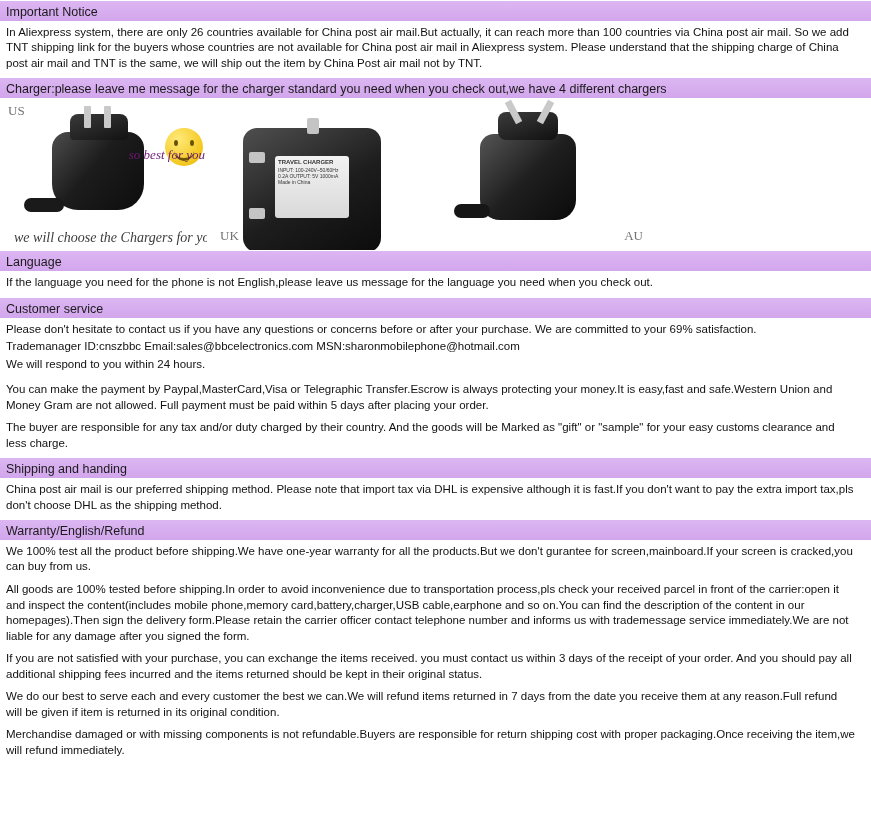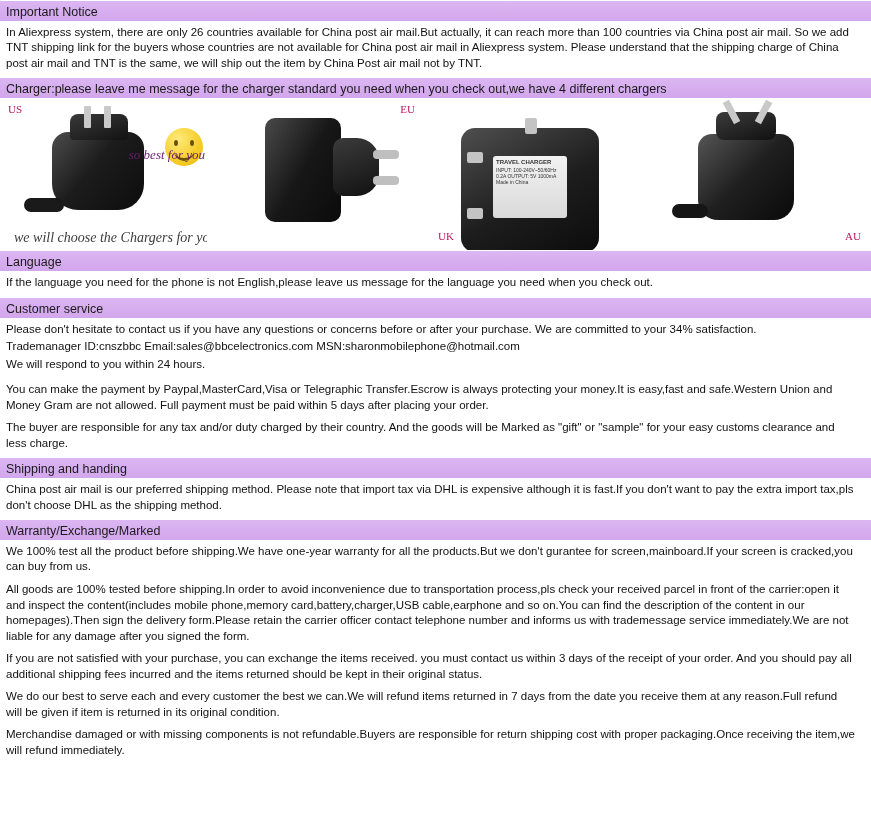--- a/index.html
+++ b/index.html
@@ -52,22 +52,22 @@
     overflow: hidden;
     background: #ffffff;
   }
   .cell-us { width: 207px; }
   .cell-eu { width: 218px; }
   .cell-uk { width: 217px; margin-top: 18px; }
   .cell-au { width: 229px; }
   .cell-label {
     position: absolute;
     font-family: "Liberation Serif", serif;
-    font-size: 11px;
-    color: #be185d;
+    font-size: 13px;
+    color: #737373;
     z-index: 5;
   }
   .lbl-us { left: 8px; top: 4px; }
   .lbl-eu { right: 10px; top: 4px; }
   .lbl-uk { left: 13px; bottom: 6px; }
   .lbl-au { right: 10px; bottom: 6px; }
   .script-text {
     position: absolute;
     bottom: 2px;
     left: 14px;
@@ -296,27 +296,20 @@
       <div class="us-body"></div>
       <div class="us-top"></div>
       <div class="us-prong-a"></div>
       <div class="us-prong-b"></div>
       <div class="us-cord"></div>
       <div class="smiley"></div>
       <div class="smiley-tail">so best for you</div>
       <div class="script-text">we will choose the Chargers for you</div>
     </div>
 
-    <div class="charger-cell cell-eu">
-      <span class="cell-label lbl-eu">EU</span>
-      <div class="eu-body"></div>
-      <div class="eu-round"></div>
-      <div class="eu-prong-a"></div>
-      <div class="eu-prong-b"></div>
-    </div>
 
     <div class="charger-cell cell-uk">
       <span class="cell-label lbl-uk">UK</span>
       <div class="uk-body"></div>
       <div class="uk-pin-top"></div>
       <div class="uk-pin-l"></div>
       <div class="uk-pin-r"></div>
       <div class="uk-label">
         <b>TRAVEL CHARGER</b>
         <span>INPUT: 100-240V~50/60Hz 0.2A  OUTPUT: 5V 1000mA  Made in China</span>
@@ -334,36 +327,36 @@
 
   </div>
 
   <div class="section-header">Language</div>
   <div class="section-body tight">
     <p>If the language you need for the phone is not English,please leave us message for the language you need when you check out.</p>
   </div>
 
   <div class="section-header">Customer service</div>
   <div class="section-body tight">
-    <p>Please don't hesitate to contact us if you have any questions or concerns before or after your purchase. We are committed to your 34% satisfaction.</p>
+    <p>Please don't hesitate to contact us if you have any questions or concerns before or after your purchase. We are committed to your 69% satisfaction.</p>
     <p>Trademanager ID:cnszbbc     Email:sales@bbcelectronics.com     MSN:sharonmobilephone@hotmail.com</p>
     <p>We will respond to you within 24 hours.</p>
   </div>
 
   <div class="section-body">
     <p>You can make the payment by Paypal,MasterCard,Visa or Telegraphic Transfer.Escrow is always protecting your money.It is easy,fast and safe.Western Union and Money Gram are not allowed. Full payment must be paid within 5 days after placing your order.</p>
     <p>The buyer are responsible for any tax and/or duty charged by their country. And the goods will be Marked as "gift" or "sample" for your easy customs clearance and less charge.</p>
   </div>
 
   <div class="section-header">Shipping and handing</div>
   <div class="section-body tight">
     <p>China post air mail is our preferred shipping method. Please note that import tax via DHL is expensive although it is fast.If you don't want to pay the extra import tax,pls don't choose DHL as the shipping method.</p>
   </div>
 
-  <div class="section-header">Warranty/Exchange/Marked</div>
+  <div class="section-header">Warranty/English/Refund</div>
   <div class="section-body">
     <p>We 100% test all the product before shipping.We have one-year warranty for all the products.But we don't gurantee for screen,mainboard.If your screen is cracked,you can buy from us.</p>
     <p>All goods are 100% tested before shipping.In order to avoid inconvenience due to transportation process,pls check your received parcel in front of the carrier:open it and inspect the content(includes mobile phone,memory card,battery,charger,USB cable,earphone and so on.You can find the description of the content in our homepages).Then sign the delivery form.Please retain the carrier officer contact telephone number and informs us with trademessage service immediately.We are not liable for any damage after you signed the form.</p>
     <p>If you are not satisfied with your purchase, you can exchange the items received. you must contact us within 3 days of the receipt of your order. And you should pay all additional shipping fees incurred and the items returned should be kept in their original status.</p>
     <p>We do our best to serve each and every customer the best we can.We will refund items returned in 7 days from the date you receive them at any reason.Full refund will be given if item is returned in its original condition.</p>
     <p>Merchandise damaged or with missing components is not refundable.Buyers are responsible for return shipping cost with proper packaging.Once receiving the item,we will refund immediately.</p>
   </div>
 
 </div>
 

